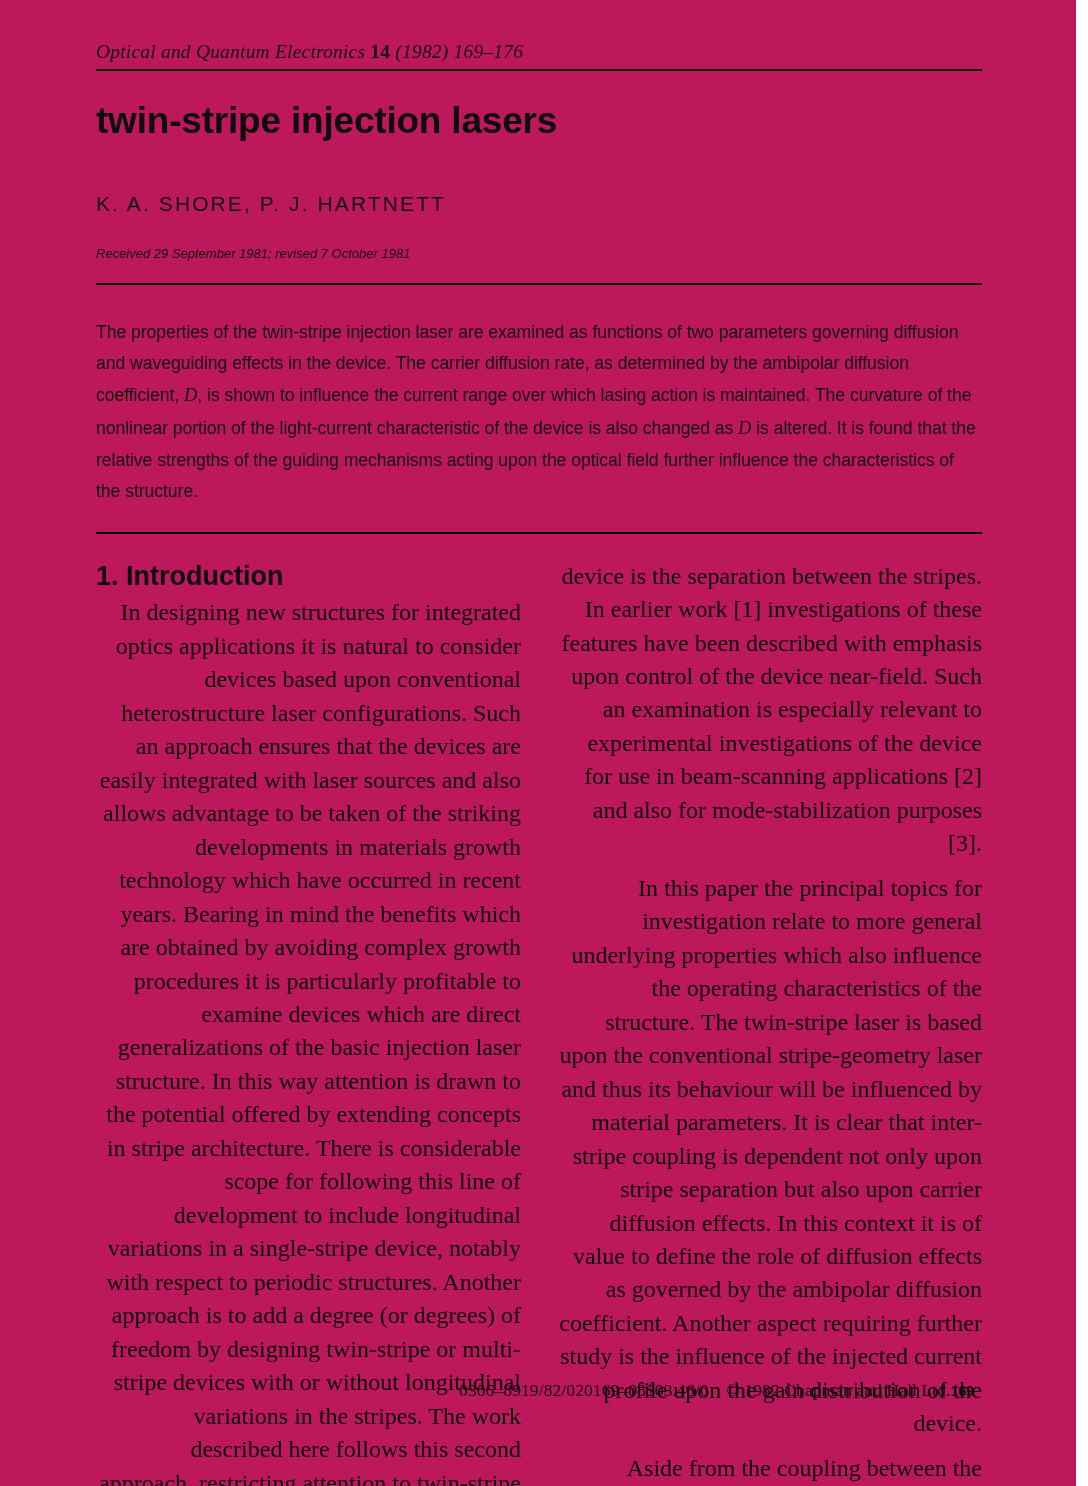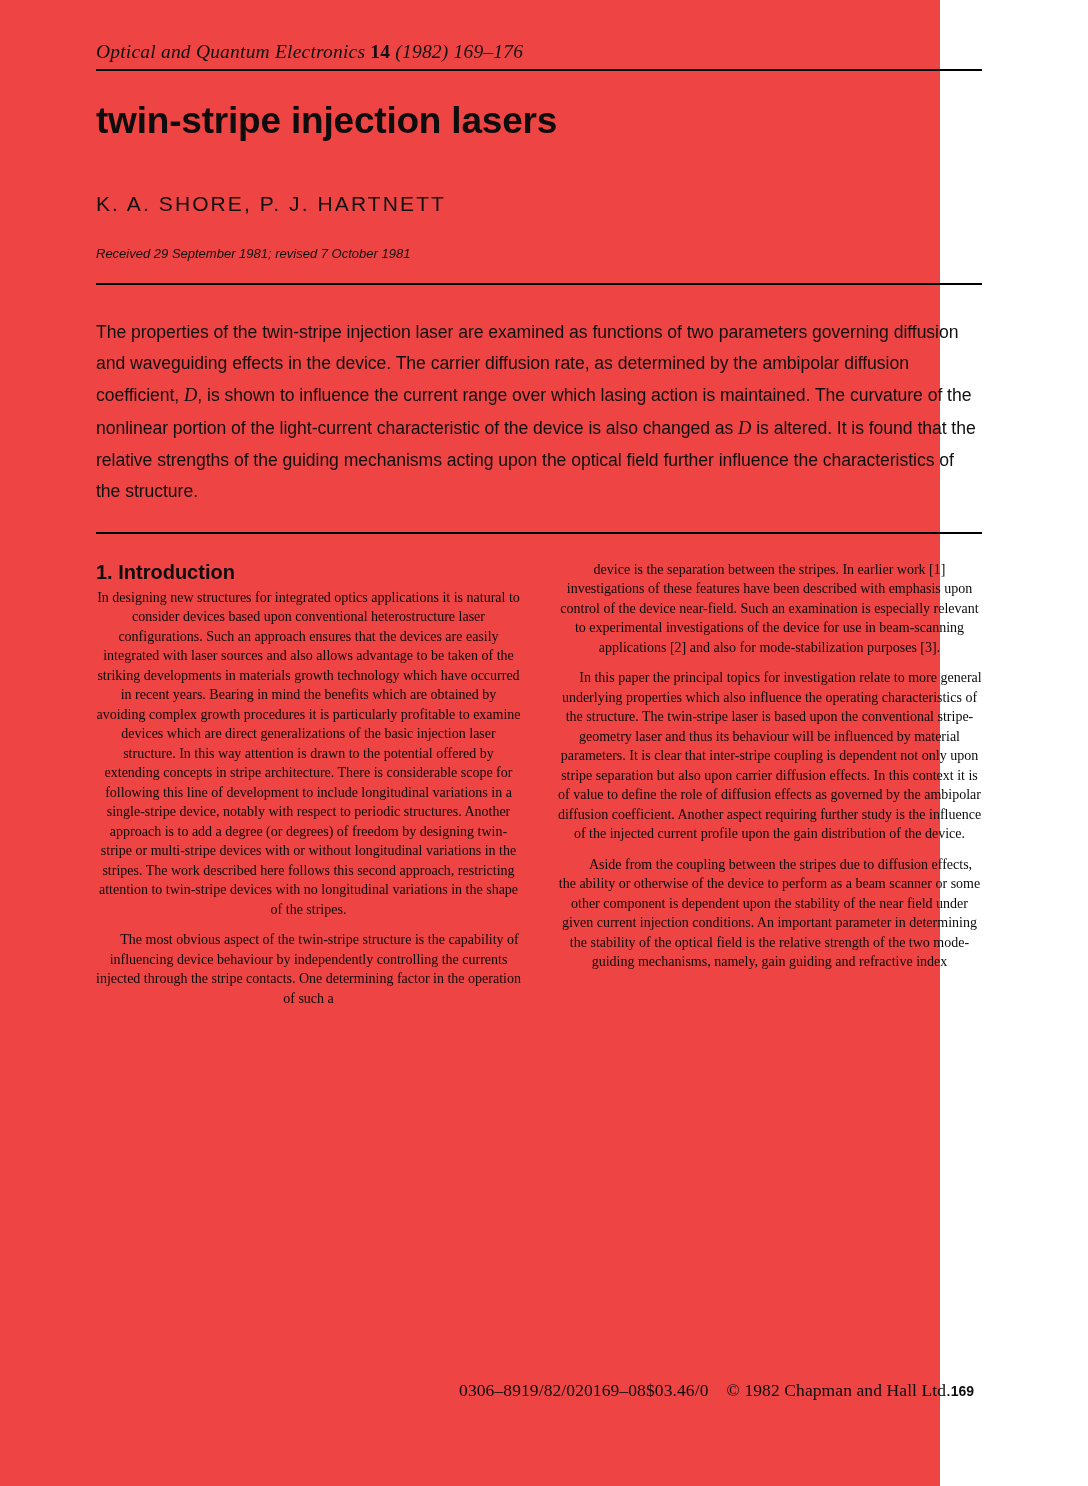--- a/index.html
+++ b/index.html
@@ -13,23 +13,23 @@
     height: 1486px;
     position: relative;
     overflow: hidden;
     font-family: "Liberation Serif", "DejaVu Serif", serif;
     color: #000000;
   }
 
   .page {
     position: absolute;
     left: 0; top: 0;
-    width: 940px;
+    width: 1076px;
     height: 1486px;
-    background: #ef4444;
+    background: #be185d;
   }
 
   .content {
     position: absolute;
     left: 96px;
     top: 40px;
     width: 886px;
   }
 
   
@@ -124,31 +124,31 @@
     display: flex;
     justify-content: space-between;
     width: 886px;
   }
   .col {
     width: 425px;
   }
   .sec-head {
     font-family: "Liberation Sans", "DejaVu Sans", sans-serif;
     font-weight: bold;
-    font-size: 20px;
+    font-size: 27px;
     line-height: 1.25;
     margin: 0 0 3px 0;
     color: #0d0d0d;
   }
   .body-p {
     font-family: "Liberation Serif", "DejaVu Serif", serif;
-    font-size: 14px;
+    font-size: 24px;
     line-height: 1.395;
     margin: 0;
-    text-align: center;
+    text-align: right;
     color: #0b0b0b;
     hyphens: none;
   }
   .body-p + .body-p {
     text-indent: 22px;
     margin-top: 11px;
   }
 
   
   .footer {

